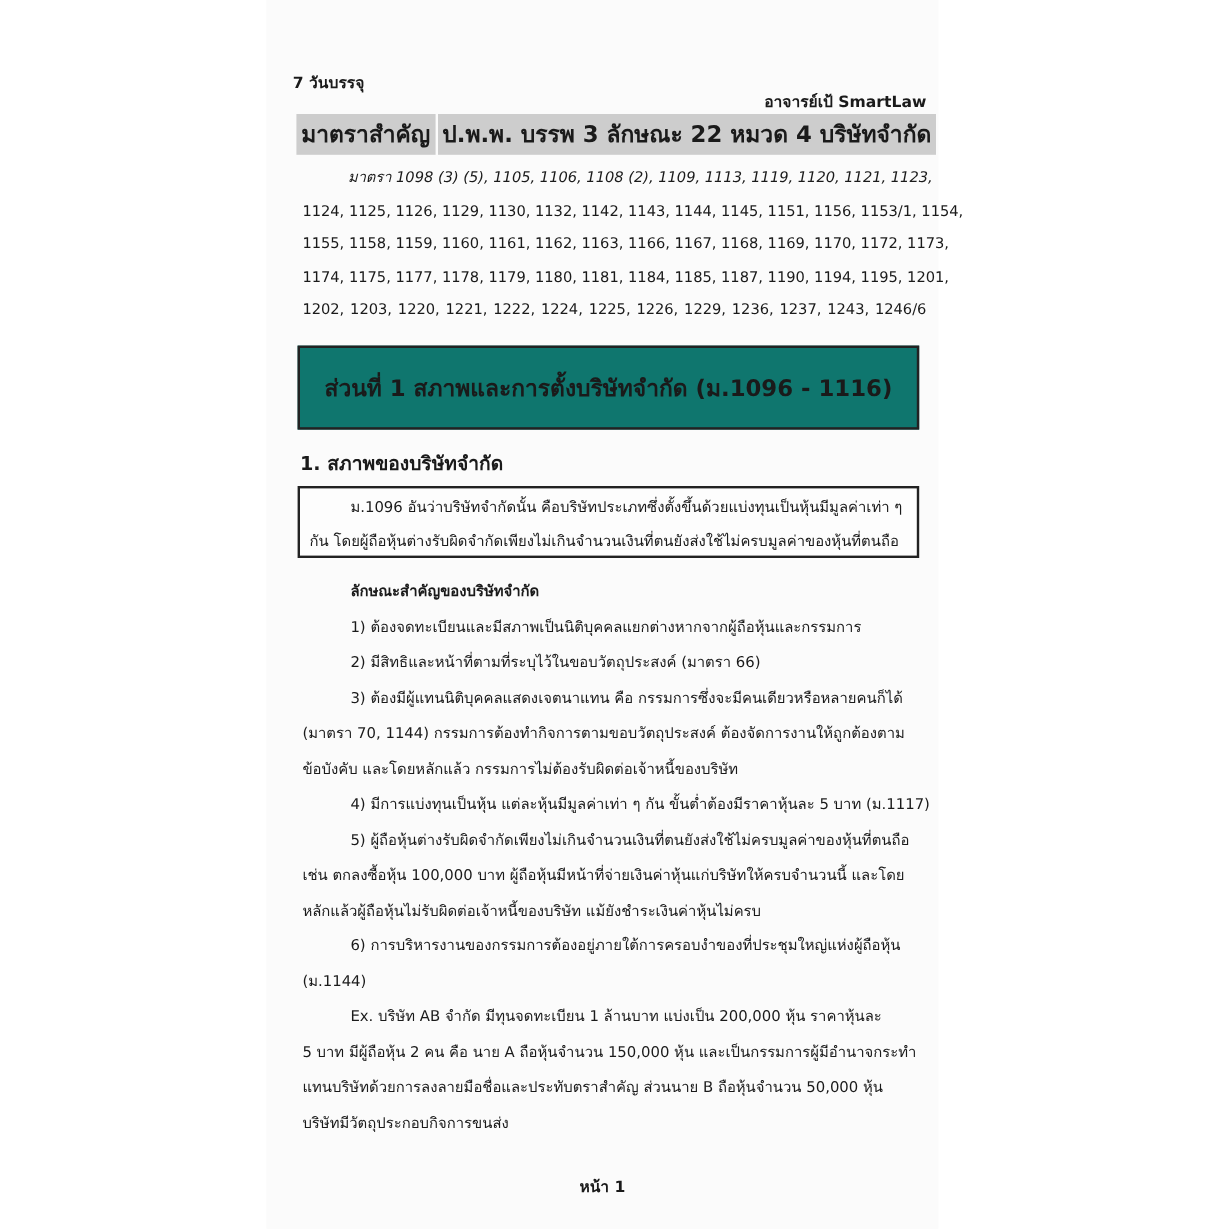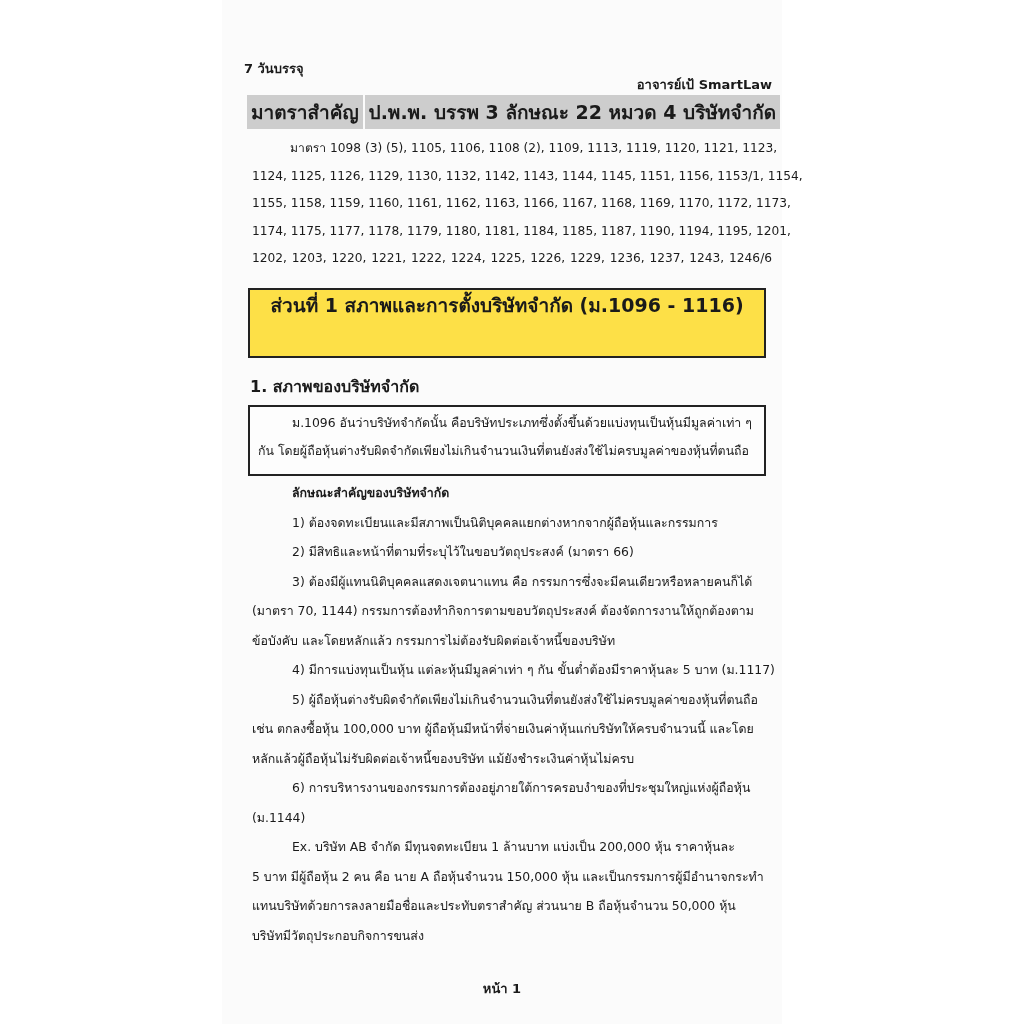--- a/index.html
+++ b/index.html
@@ -58,51 +58,52 @@
       position: absolute;
       top: 135px;
       left: 30px;
       width: 520px;
       font-size: 12.2px;
       line-height: 27.6px;
       text-align: justify;
       text-align-last: justify;
     }
     .sections-list .line { display: block; white-space: nowrap; text-align-last: justify; }
-    .sections-list .line.first { padding-left: 38px; }
+    .sections-list .line.first { padding-left: 38px; font-style: italic; }
 
     .section-box {
       position: absolute;
       top: 288px;
       left: 26px;
       width: 518px;
       height: 70px;
       border: 2px solid #222;
       box-sizing: border-box;
       display: flex;
+      align-items: center;
       justify-content: center;
       font-size: 19px;
       font-weight: bold;
-      background: #fde047;
+      background: #0f766e;
     }
 
     .heading-1 {
       position: absolute;
       top: 374px;
       left: 28px;
       font-size: 16px;
       font-weight: bold;
     }
 
     .def-box {
       position: absolute;
       top: 405px;
       left: 26px;
       width: 518px;
-      height: 71px;
+      height: 60px;
       border: 2px solid #222;
       box-sizing: border-box;
       font-size: 12.4px;
       line-height: 28px;
       padding: 2px 8px 0 8px;
       background: #fdfdfd;
     }
     .def-box .l1 { display: block; padding-left: 34px; white-space: nowrap; }
     .def-box .l2 { display: block; white-space: nowrap; }
 

